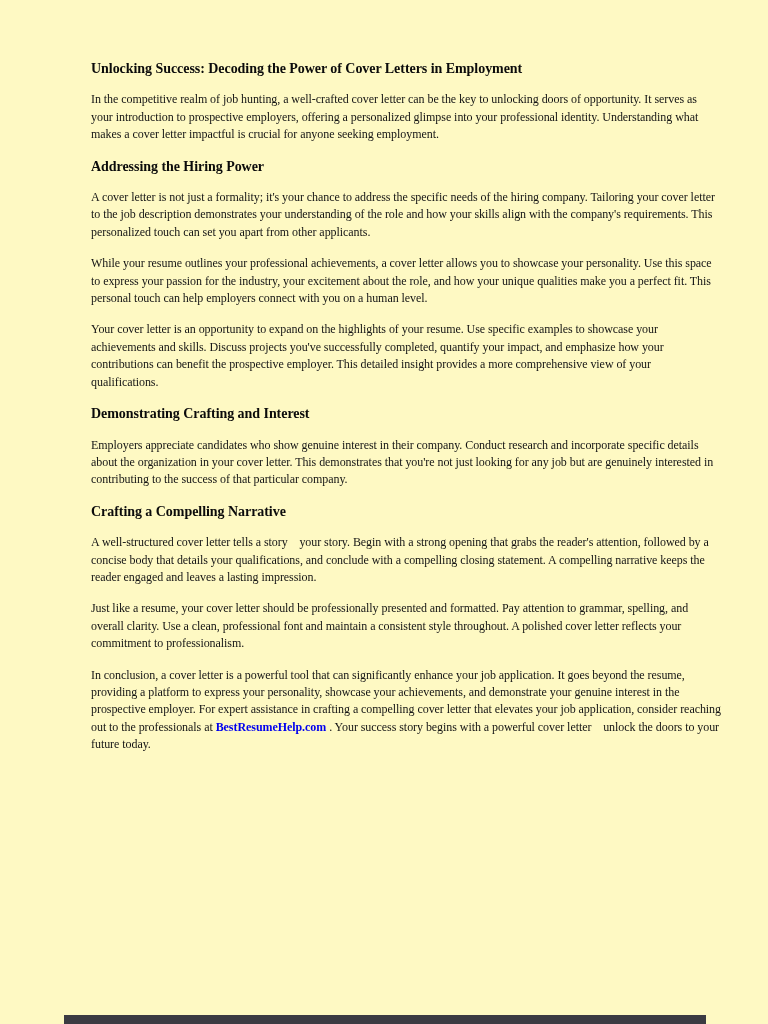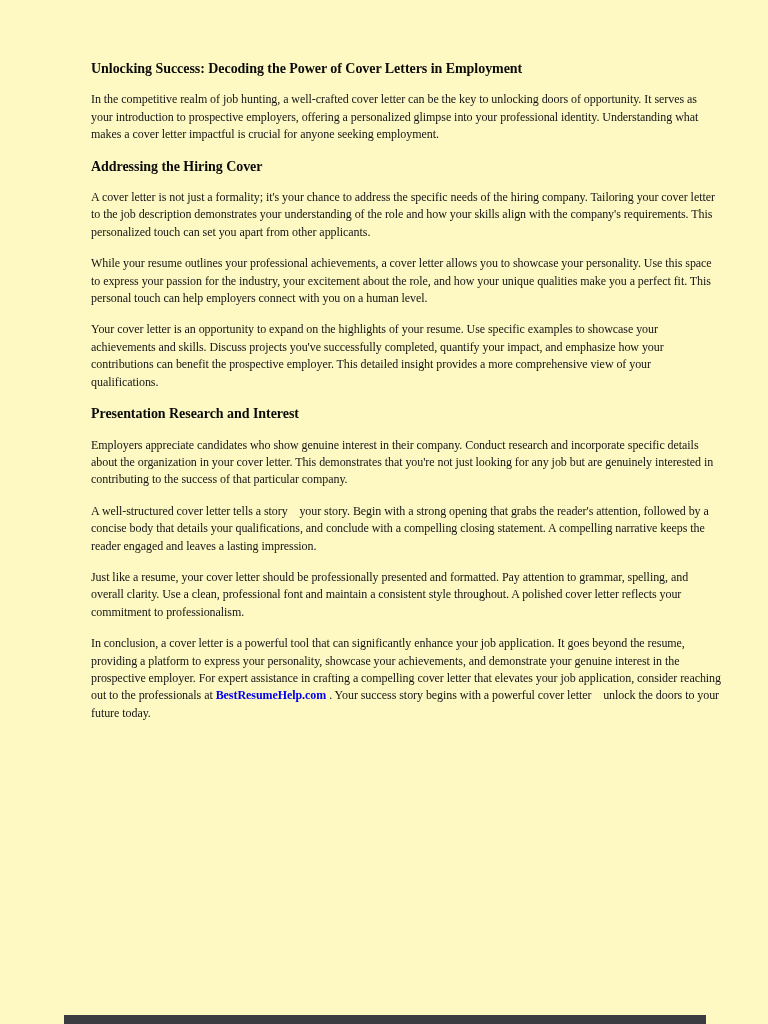--- a/index.html
+++ b/index.html
@@ -60,30 +60,31 @@
 </head>
 <body>
 
 <div class="page">
   <div class="content">
 
     <h1 class="doc-title">Unlocking Success: Decoding the Power of Cover Letters in Employment</h1>
 
     <p class="para">In the competitive realm of job hunting, a well-crafted cover letter can be the key to unlocking doors of opportunity. It serves as your introduction to prospective employers, offering a personalized glimpse into your professional identity. Understanding what makes a cover letter impactful is crucial for anyone seeking employment.</p>
 
-    <h2 class="sec-heading">Addressing the Hiring Cover</h2>
+    <h2 class="sec-heading">Addressing the Hiring Power</h2>
     <p class="para">A cover letter is not just a formality; it's your chance to address the specific needs of the hiring company. Tailoring your cover letter to the job description demonstrates your understanding of the role and how your skills align with the company's requirements. This personalized touch can set you apart from other applicants.</p>
 
     <p class="para">While your resume outlines your professional achievements, a cover letter allows you to showcase your personality. Use this space to express your passion for the industry, your excitement about the role, and how your unique qualities make you a perfect fit. This personal touch can help employers connect with you on a human level.</p>
 
     <p class="para">Your cover letter is an opportunity to expand on the highlights of your resume. Use specific examples to showcase your achievements and skills. Discuss projects you've successfully completed, quantify your impact, and emphasize how your contributions can benefit the prospective employer. This detailed insight provides a more comprehensive view of your qualifications.</p>
 
-    <h2 class="sec-heading">Presentation Research and Interest</h2>
+    <h2 class="sec-heading">Demonstrating Crafting and Interest</h2>
     <p class="para">Employers appreciate candidates who show genuine interest in their company. Conduct research and incorporate specific details about the organization in your cover letter. This demonstrates that you're not just looking for any job but are genuinely interested in contributing to the success of that particular company.</p>
 
+    <h2 class="sec-heading">Crafting a Compelling Narrative</h2>
     <p class="para">A well-structured cover letter tells a story    your story. Begin with a strong opening that grabs the reader's attention, followed by a concise body that details your qualifications, and conclude with a compelling closing statement. A compelling narrative keeps the reader engaged and leaves a lasting impression.</p>
 
     <p class="para">Just like a resume, your cover letter should be professionally presented and formatted. Pay attention to grammar, spelling, and overall clarity. Use a clean, professional font and maintain a consistent style throughout. A polished cover letter reflects your commitment to professionalism.</p>
 
     <p class="para"><span>In conclusion, a cover letter is a powerful tool that can significantly enhance your job application. It goes beyond the resume, providing a platform to express your personality, showcase your achievements, and demonstrate your genuine interest in the prospective employer. For expert assistance in crafting a compelling cover letter that elevates your job application, consider reaching out to the professionals at </span><a class="inline-link">BestResumeHelp.com</a><span> . Your success story begins with a powerful cover letter    unlock the doors to your future today.</span></p>
 
   </div>
 
   <div class="footer-bar"></div>
 </div>

